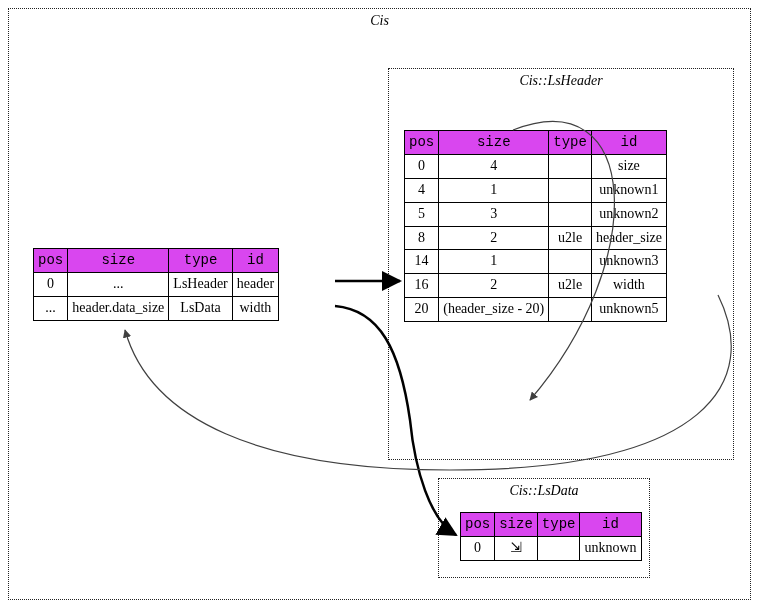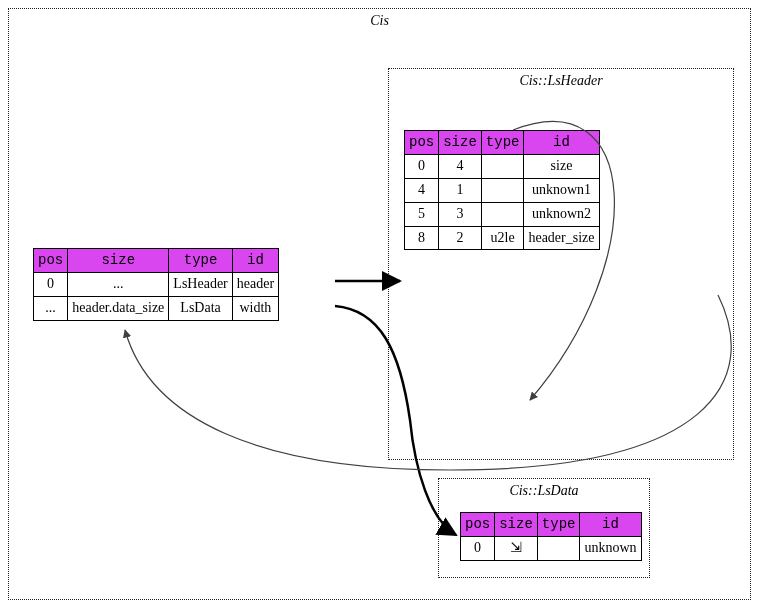--- a/index.html
+++ b/index.html
@@ -114,20 +114,38 @@
     <td>3</td>
     <td></td>
     <td>unknown2</td>
   </tr>
   <tr>
     <td>8</td>
     <td>2</td>
     <td>u2le</td>
     <td>header_size</td>
   </tr>
+  <tr>
+    <td>14</td>
+    <td>1</td>
+    <td></td>
+    <td>unknown3</td>
+  </tr>
+  <tr>
+    <td>16</td>
+    <td>2</td>
+    <td>u2le</td>
+    <td>width</td>
+  </tr>
+  <tr>
+    <td>20</td>
+    <td>(header_size - 20)</td>
+    <td></td>
+    <td>unknown5</td>
+  </tr>
 </tbody>
   </table>
 
 <table class="kt" style="left:460px; top:512px;">
   <tbody>
       <tr>
     <th>pos</th>
     <th>size</th>
     <th>type</th>
     <th>id</th>

